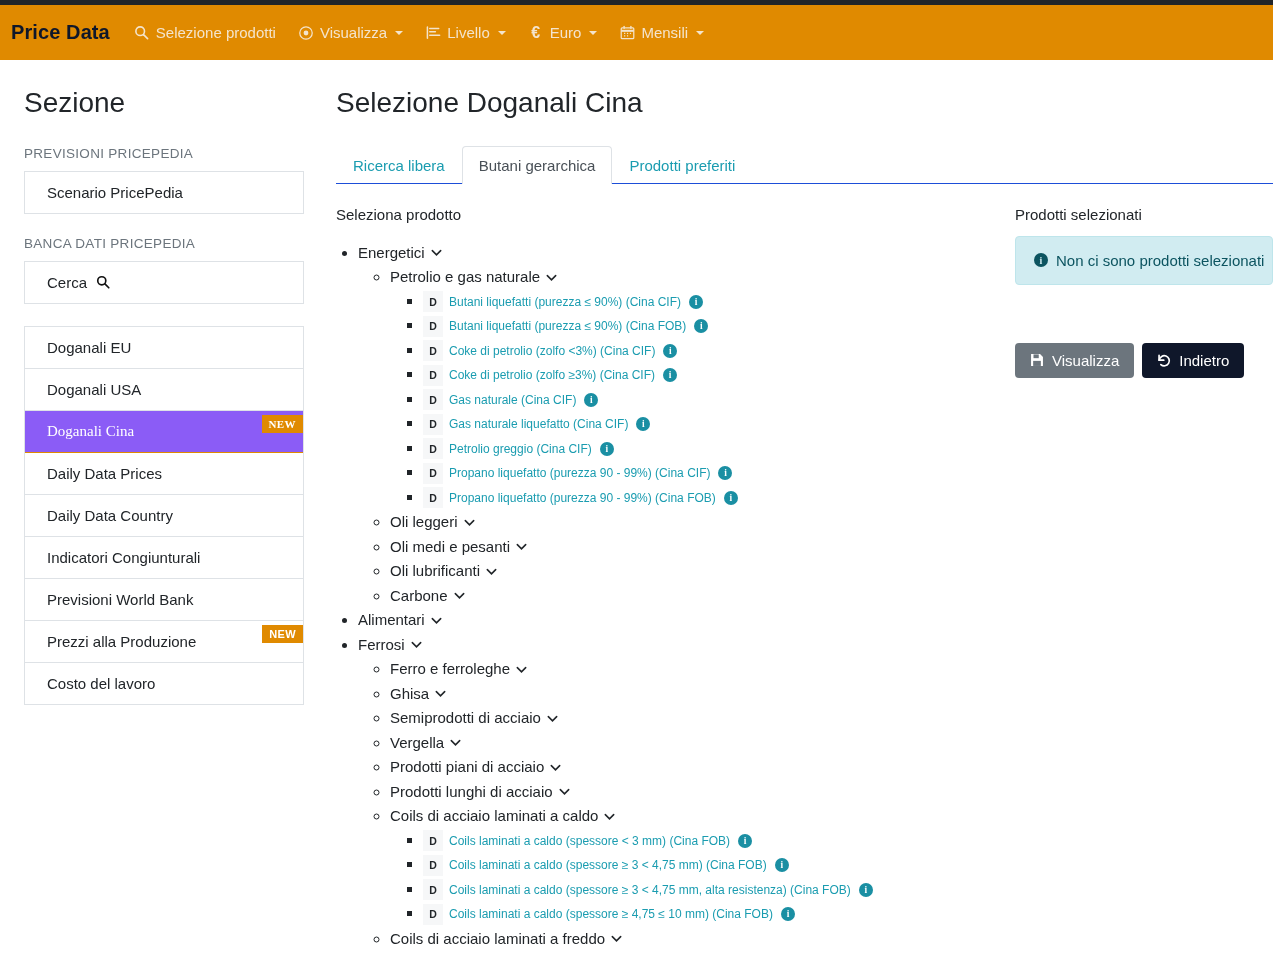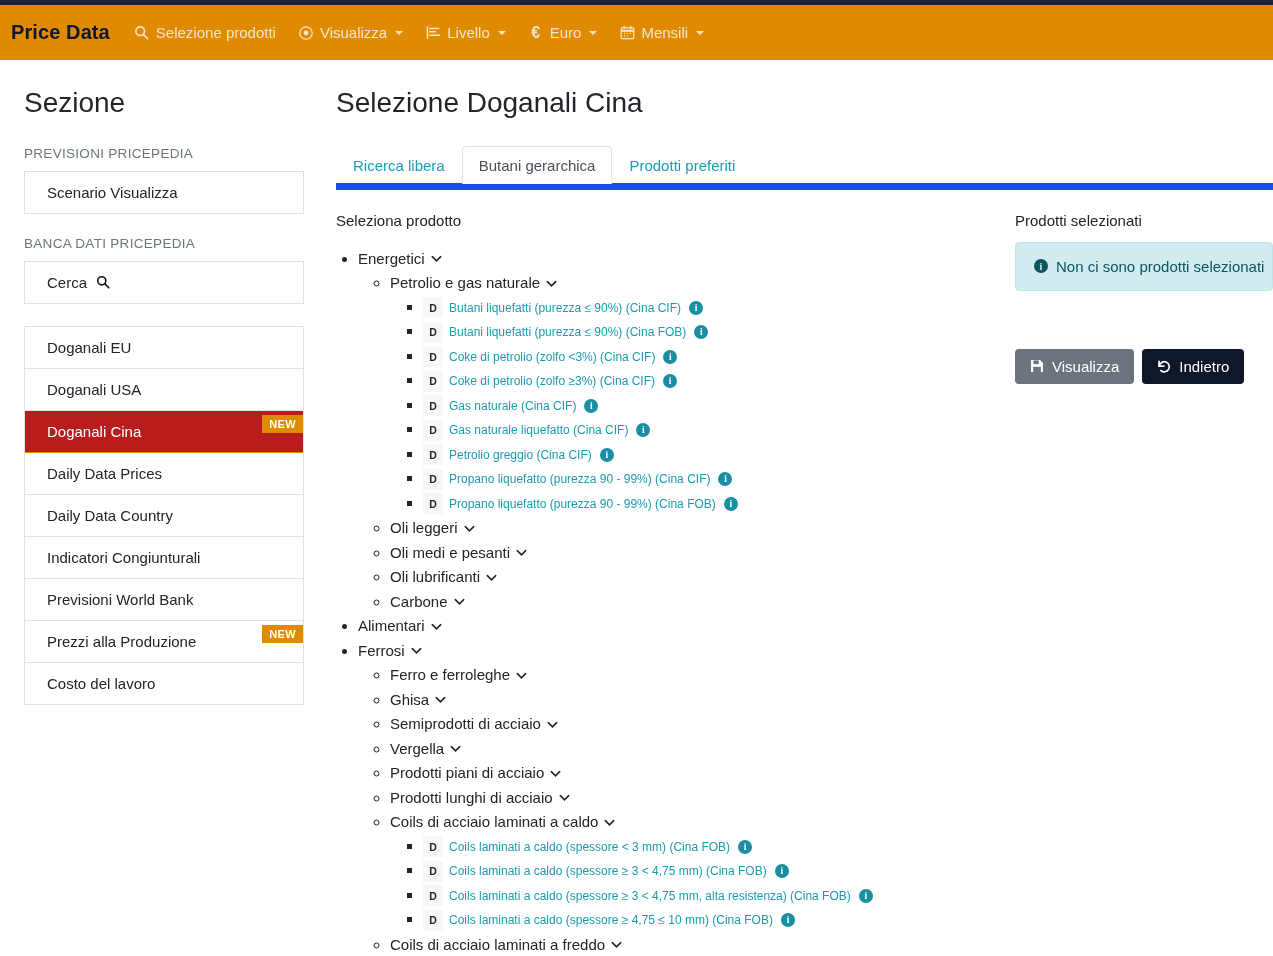--- a/index.html
+++ b/index.html
@@ -88,23 +88,24 @@
     border-bottom: 1px solid #dee2e6;
     padding: 12px 16px 12px 22px;
     font-size: 15px;
     color: #212529;
     background: #ffffff;
     cursor: pointer;
     min-height: 41px;
     display: flex; align-items: center;
   }
   .list-item.active {
-    background: #b91c1c;
+    background: #8b5cf6;
     color: #ffffff;
     border-bottom-color: #e08a00;
+    font-family: Liberation Serif, serif;
   }
   .search-item { display: flex; align-items: center; gap: 9px; }
   .search-item .mag { width: 14px; height: 14px; display: inline-flex; }
   .badge-new {
     position: absolute;
     top: 4px; right: 0;
     background: #e08a00;
     color: #ffffff;
     font-size: 11px;
     font-weight: bold;
@@ -125,21 +126,21 @@
     font-weight: 400;
     color: #212529;
     margin: 0 0 26px 0;
     line-height: 1.2;
   }
 
   
   .tabs {
     display: flex;
     align-items: center;
-    border-bottom: 7px solid #1d4ed8;
+    border-bottom: 1px solid #1d4ed8;
     margin-right: 0;
   }
   .tab {
     font-size: 15px;
     color: #1a9cb0;
     padding: 10px 16px;
     cursor: pointer;
     border: 1px solid transparent;
     border-bottom: none;
     margin-bottom: -1px;
@@ -323,21 +324,21 @@
   </div>
 
   <div class="body-wrap">
 
     <div class="sidebar">
       <h1 class="sezione-title">Sezione</h1>
 
       <div class="group-label">PREVISIONI PRICEPEDIA</div>
       <div class="list-box tight">
         <div class="list-item">
-          <span>Scenario Visualizza</span>
+          <span>Scenario PricePedia</span>
         </div>
       </div>
 
       <div class="group-label">BANCA DATI PRICEPEDIA</div>
       <div class="list-box tight">
         <div class="list-item search-item">
           <span>Cerca</span>
           <span class="mag">
             <svg viewBox="0 0 16 16" width="14" height="14" fill="none" stroke="#111" stroke-width="1.9">
               <circle cx="6.6" cy="6.6" r="4.6"></circle>

